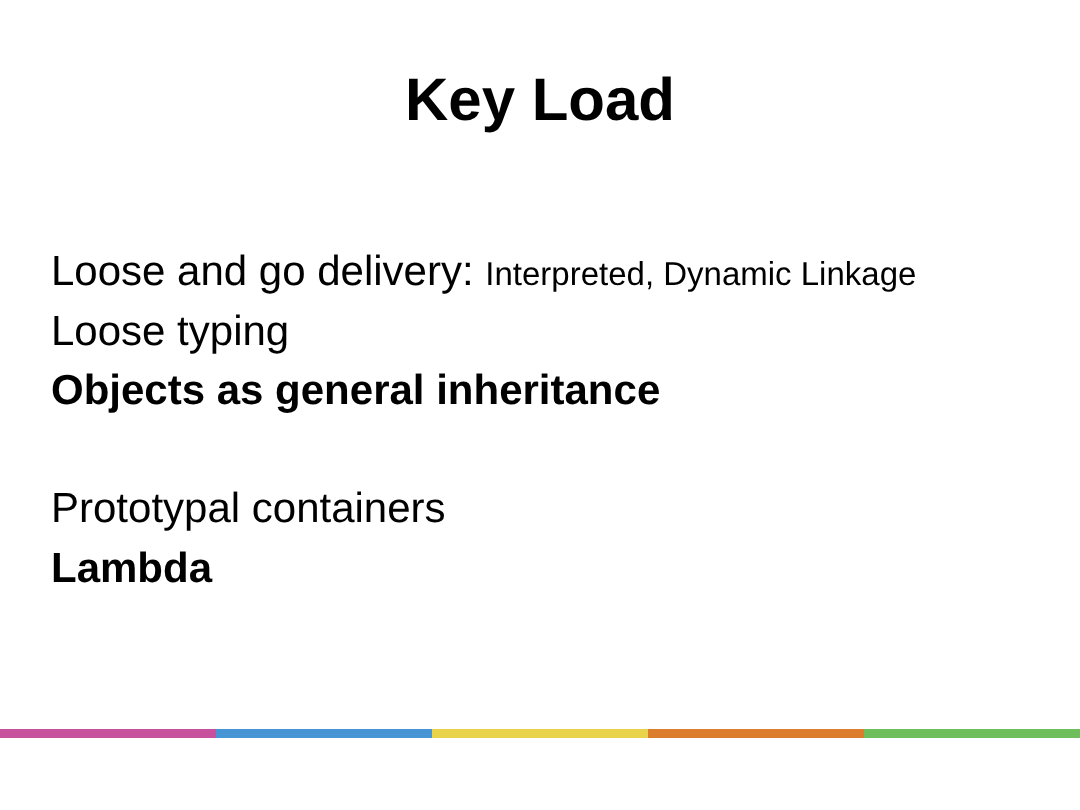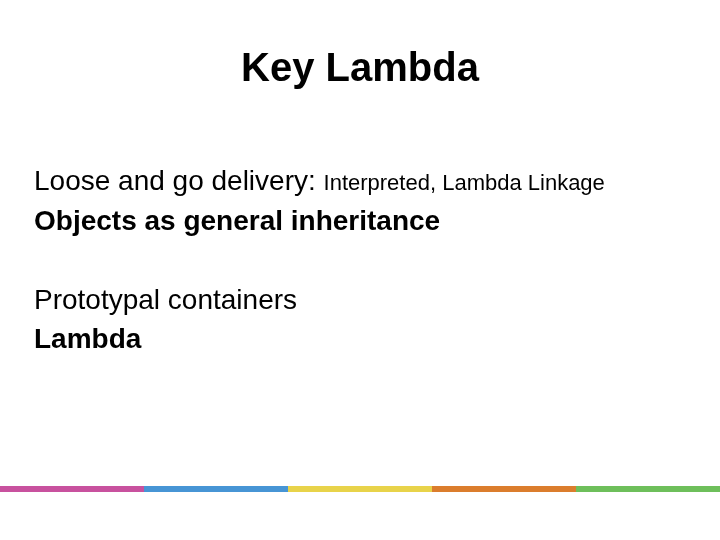--- a/index.html
+++ b/index.html
@@ -63,28 +63,29 @@
   .stripe-segment {
     flex: 1 1 0;
     height: 100%;
   }
 </style>
 </head>
 <body>
 
 <div id="slide">
 
-  <div class="slide-title">Key Lambda</div>
+  <div class="slide-title">Key Load</div>
 
   <div class="body-block">
 
     <div class="body-line">
-      <span>Loose and go delivery: </span><span class="secondary-text">Interpreted, Lambda Linkage</span>
+      <span>Loose and go delivery: </span><span class="secondary-text">Interpreted, Dynamic Linkage</span>
     </div>
 
+    <div class="body-line">Loose typing</div>
 
     <div class="body-line bold">Objects as general inheritance</div>
 
     <div class="blank-line"></div>
 
     <div class="body-line">Prototypal containers</div>
 
     <div class="body-line bold">Lambda</div>
 
   </div>

